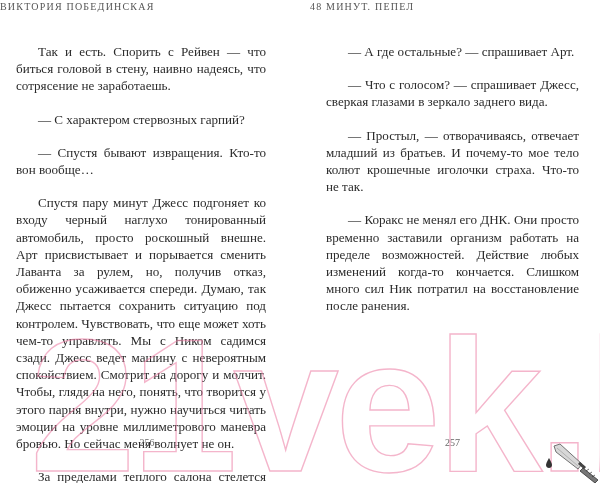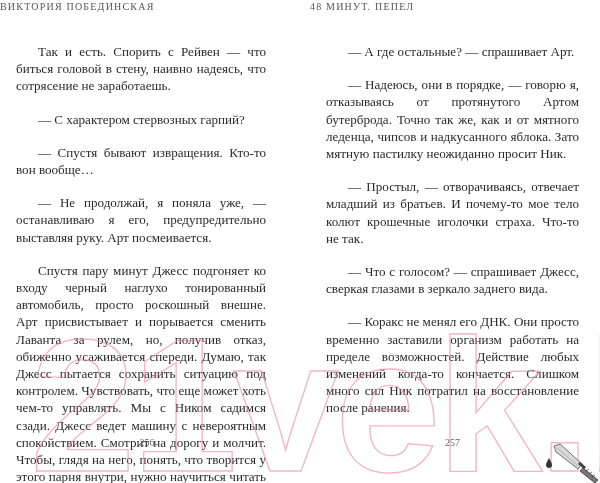--- a/index.html
+++ b/index.html
@@ -49,34 +49,32 @@
 <body>
 
 <div class="spread">
 
   <div class="page left">
     <div class="running-head">ВИКТОРИЯ ПОБЕДИНСКАЯ</div>
     <div class="body-text">
       <p class="noindent" style="text-indent:22px">Так и есть. Спорить с Рейвен — что биться головой в стену, наивно надеясь, что сотрясение не заработаешь.</p>
       <p>— С характером стервозных гарпий?</p>
       <p>— Спустя бывают извращения. Кто-то вон вообще…</p>
-      <p>— Не продолжай, я поняла уже, — останавливаю я его, предупредительно выставляя руку. Арт посмеивается.</p>
       <p>Спустя пару минут Джесс подгоняет ко входу черный наглухо тонированный автомобиль, просто роскошный внешне. Арт присвистывает и порывается сменить Лаванта за рулем, но, получив отказ, обиженно усаживается спереди. Думаю, так Джесс пытается сохранить ситуацию под контролем. Чувствовать, что еще может хоть чем-то управлять. Мы с Ником садимся сзади. Джесс ведет машину с невероятным спокойствием. Смотрит на дорогу и молчит. Чтобы, глядя на него, понять, что творится у этого парня внутри, нужно научиться читать эмоции на уровне миллиметрового маневра бровью. Но сейчас меня волнует не он.</p>
       <p>За пределами теплого салона стелется туман. Обычное дело для конца зимы в здешних местах, но сегодня он настолько густой, что, словно ватное одеяло, оборачивается вокруг автомобиля, прикасаясь к стеклам влажными холодными пальцами. Я сижу как на иголках. Грудь сдавливает тисками — ощущение, как будто должно произойти что-то нехорошее.</p>
     </div>
     <div class="folio">256</div>
   </div>
 
   <div class="page right">
     <div class="running-head">48 МИНУТ. ПЕПЕЛ</div>
     <div class="body-text">
       <p>— А где остальные? — спрашивает Арт.</p>
-      <p>— Надеюсь, они в порядке, — говорю я, отказываясь от протянутого Артом бутерброда. Точно так же, как и от мятного леденца, чипсов и надкусанного яблока. Зато мятную пастилку неожиданно просит Ник.</p>
+      <p>— Что с голосом? — спрашивает Джесс, сверкая глазами в зеркало заднего вида.</p>
       <p>— Простыл, — отворачиваясь, отвечает младший из братьев. И почему-то мое тело колют крошечные иголочки страха. Что-то не так.</p>
-      <p>— Что с голосом? — спрашивает Джесс, сверкая глазами в зеркало заднего вида.</p>
       <p>— Коракс не менял его ДНК. Они просто временно заставили организм работать на пределе возможностей. Действие любых изменений когда-то кончается. Слишком много сил Ник потратил на восстановление после ранения.</p>
 
     </div>
     <div class="folio">257</div>
   </div>
 
   <div class="watermark">21vek.by</div>
 
   <svg class="knife" viewBox="0 0 60 43">
 

